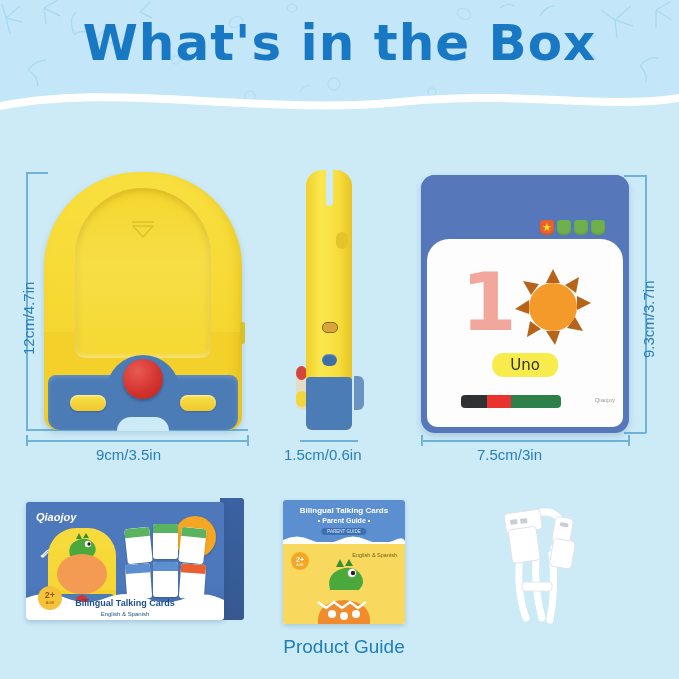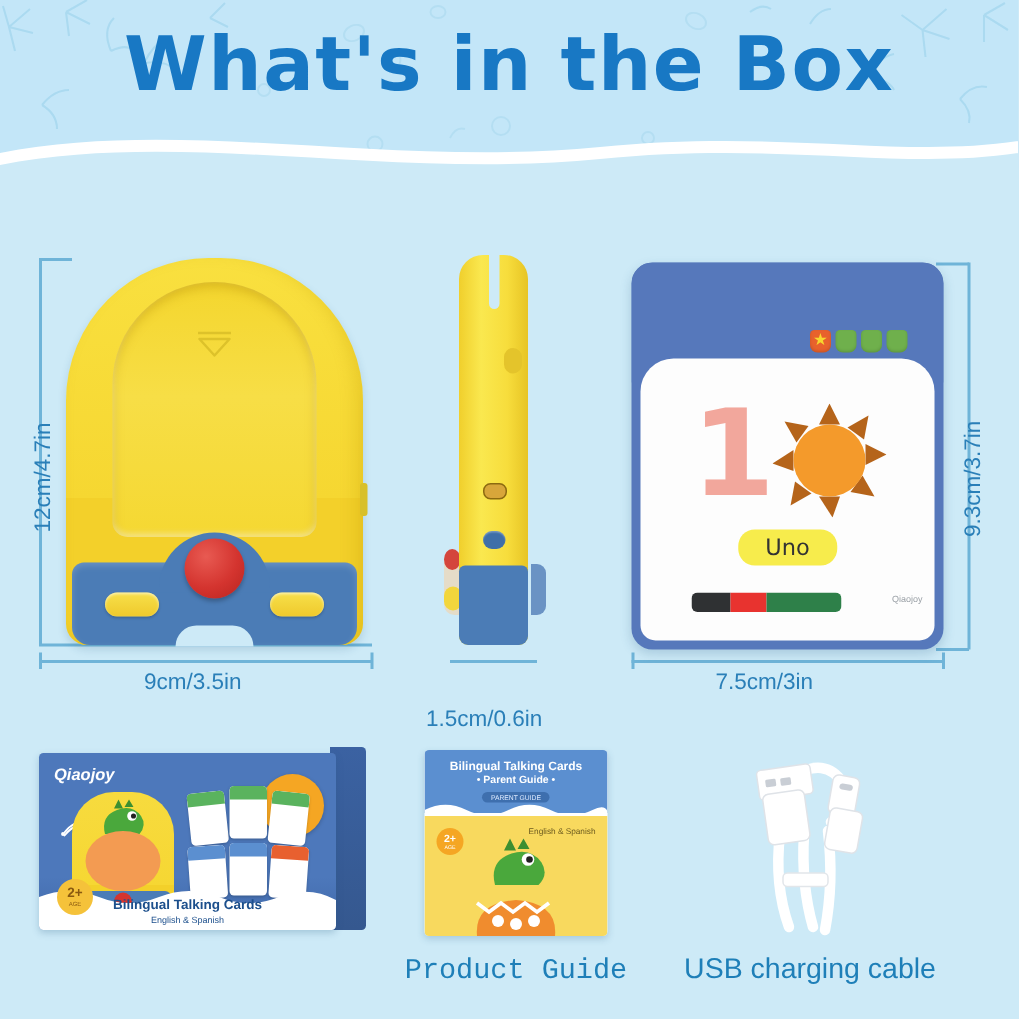--- a/index.html
+++ b/index.html
@@ -253,21 +253,21 @@
   <div class="measure-line" style="left:26px;top:172px;width:22px;height:1.5px;"></div>
   <div class="measure-line" style="left:26px;top:429px;width:222px;height:1.5px;"></div>
   <div class="mlabel vlabel" style="left:20px;top:355px;transform:rotate(-90deg);">12cm/4.7in</div>
 
   <div class="measure-line" style="left:26px;top:440px;width:222px;height:1.5px;"></div>
   <div class="measure-line" style="left:26px;top:435px;width:1.5px;height:11px;"></div>
   <div class="measure-line" style="left:247px;top:435px;width:1.5px;height:11px;"></div>
   <div class="mlabel" style="left:96px;top:446px;">9cm/3.5in</div>
 
   <div class="measure-line" style="left:300px;top:440px;width:58px;height:1.5px;"></div>
-  <div class="mlabel" style="left:284px;top:471px;">1.5cm/0.6in</div>
+  <div class="mlabel" style="left:284px;top:446px;">1.5cm/0.6in</div>
 
   <div class="measure-line" style="left:421px;top:440px;width:208px;height:1.5px;"></div>
   <div class="measure-line" style="left:421px;top:435px;width:1.5px;height:11px;"></div>
   <div class="measure-line" style="left:628px;top:435px;width:1.5px;height:11px;"></div>
   <div class="mlabel" style="left:477px;top:446px;">7.5cm/3in</div>
 
   <div class="measure-line" style="left:645px;top:175px;width:1.5px;height:258px;"></div>
   <div class="measure-line" style="left:624px;top:175px;width:22px;height:1.5px;"></div>
   <div class="measure-line" style="left:624px;top:432px;width:22px;height:1.5px;"></div>
   <div class="mlabel vlabel" style="left:640px;top:358px;transform:rotate(-90deg);">9.3cm/3.7in</div>
@@ -426,21 +426,21 @@
         </svg>
         <svg class="gd-dino" viewBox="0 0 44 34">
           <path d="M8 32 q-4 -16 11 -21 q13 -4 20 6 q5 8 -2 15 Z" fill="#4aa83c"></path>
           <path d="M14 9 l4 -8 l4 8 Z M23 8 l4 -7 l4 7 Z" fill="#3c8f31"></path>
           <circle cx="30" cy="15" r="4.2" fill="#fff"></circle>
             <circle cx="31" cy="15" r="2.2" fill="#222"></circle>
         </svg>
       </div>
     </div>
   </div>
-  <div class="caption" style="left:262px;top:636px;width:164px;font-family:Liberation Mono, monospace;">Product Guide</div>
+  <div class="caption" style="left:262px;top:636px;width:164px;">Product Guide</div>
 
   <div class="cable">
     <svg viewBox="0 0 150 128" style="width:150px;height:128px;">
       <g fill="none" stroke="#ffffff" stroke-width="7" stroke-linecap="round">
         <path d="M60 20 q22 -14 34 4 q10 18 -8 26"></path>
         <path d="M52 58 q-4 34 6 62"></path>
         <path d="M68 58 q-2 34 6 62"></path>
         <path d="M84 56 q4 34 -2 66"></path>
       </g>
       <g stroke="#dfe3e8" stroke-width="1" fill="#ffffff">
@@ -450,15 +450,14 @@
         <rect x="86" y="40" width="22" height="28" rx="4" transform="rotate(10 86 40)"></rect>
       </g>
       <g fill="#c9ced5">
         <rect x="42" y="22" width="7" height="5" rx="1" transform="rotate(-8 42 22)"></rect>
         <rect x="52" y="21" width="7" height="5" rx="1" transform="rotate(-8 52 21)"></rect>
         <rect x="92" y="24" width="9" height="4" rx="2" transform="rotate(10 92 24)"></rect>
       </g>
       <rect x="54" y="84" width="30" height="9" rx="3" fill="#ffffff" stroke="#e2e6ea"></rect>
     </svg>
   </div>
-  <div class="caption" style="left:432px;top:636px;width:216px;">USB charging cable</div>
 
 </div>
 
 </body></html>

